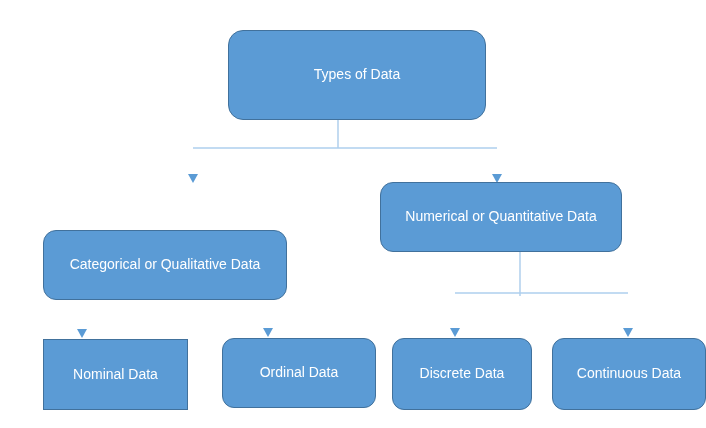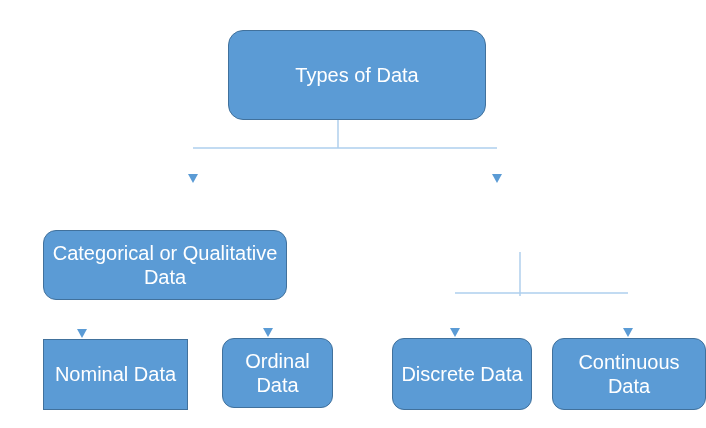--- a/index.html
+++ b/index.html
@@ -20,29 +20,29 @@
   .node {
     position: absolute;
     box-sizing: border-box;
     background: #5b9bd5;
     border: 1px solid #41719c;
     color: #ffffff;
     display: flex;
     align-items: center;
     justify-content: center;
     text-align: center;
-    font-size: 20px;
+    font-size: 14px;
     line-height: 1.22;
     padding: 4px 8px;
   }
   .node-root       { left: 228px; top:  30px; width: 258px; height: 90px; border-radius: 15px; }
   .node-categorical{ left:  43px; top: 182px; width: 244px; height: 70px; border-radius: 13px; margin-top: 48px; }
   .node-numerical  { left: 380px; top: 182px; width: 242px; height: 70px; border-radius: 13px; }
   .node-nominal    { left:  43px; top: 339px; width: 145px; height: 71px; border-radius: 0; }
-  .node-ordinal    { left: 222px; top: 338px; width: 111px; height: 70px; border-radius: 12px; padding-left: 8px; }
+  .node-ordinal    { left: 222px; top: 338px; width: 154px; height: 70px; border-radius: 12px; padding-left: 8px; }
   .node-discrete   { left: 392px; top: 338px; width: 140px; height: 72px; border-radius: 12px; }
   .node-continuous { left: 552px; top: 338px; width: 154px; height: 72px; border-radius: 12px; }
 </style>
 </head>
 <body>
 
 <div class="stage">
 
   <svg class="connector-layer" width="706" height="428" viewBox="0 0 706 428" xmlns="http://www.w3.org/2000/svg">
     <defs>
@@ -81,20 +81,23 @@
   </svg>
 
   <div class="node node-root">
     <span>Types of Data</span>
   </div>
 
   <div class="node node-categorical">
     <span>Categorical or Qualitative Data</span>
   </div>
 
+  <div class="node node-numerical">
+    <span>Numerical or Quantitative Data</span>
+  </div>
 
   <div class="node node-nominal">
     <span>Nominal Data</span>
   </div>
 
   <div class="node node-ordinal">
     <span>Ordinal Data</span>
   </div>
 
   <div class="node node-discrete">

